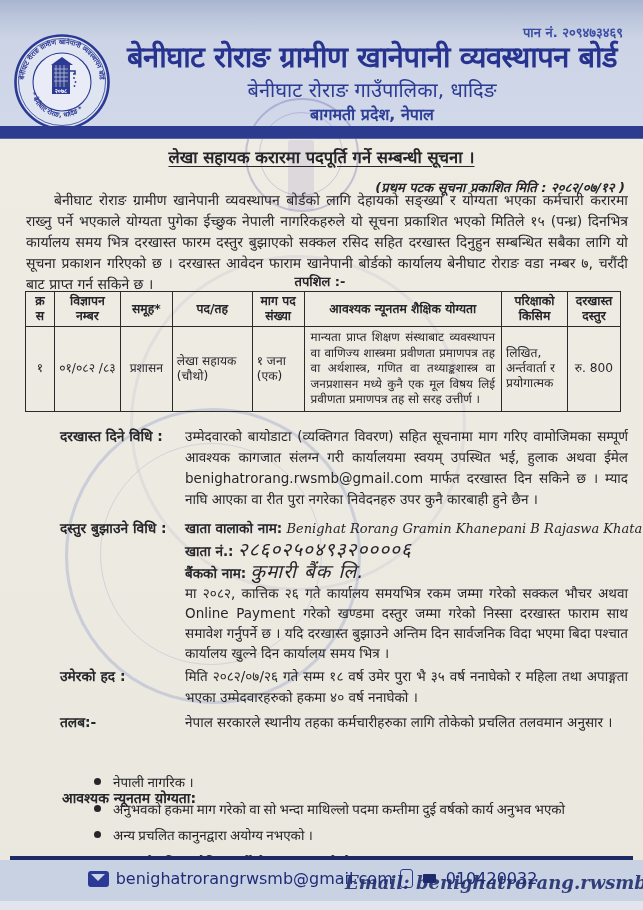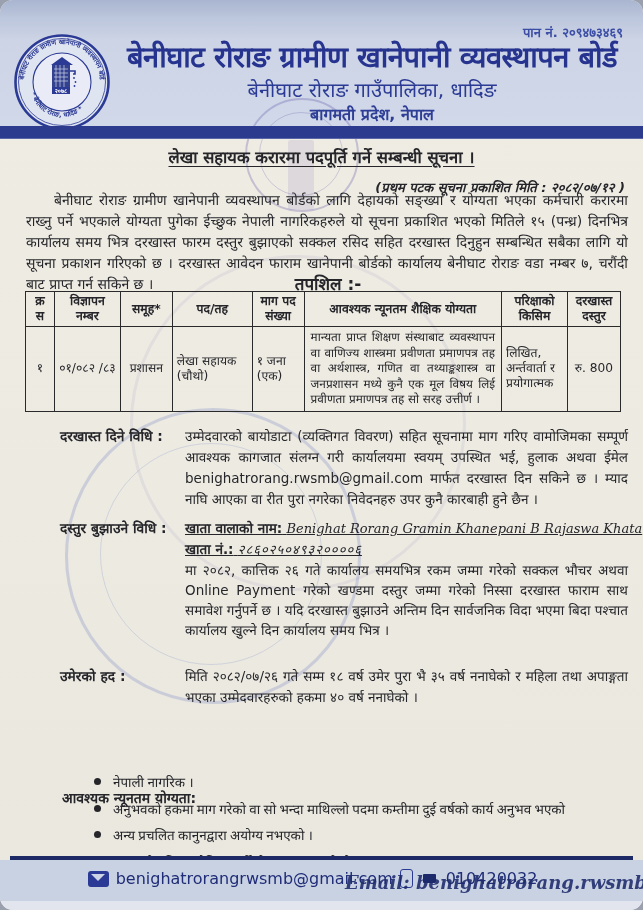--- a/index.html
+++ b/index.html
@@ -1,18 +1,18 @@
 <!DOCTYPE html>
 <html><head>
 <meta charset="utf-8">
 <style>
   html,body{margin:0;padding:0;background:#9aa0ad;}
   .page{position:relative;width:643px;height:910px;margin:0 auto;overflow:hidden;
         background:linear-gradient(180deg,#efece4 0%,#edeae2 55%,#eae7df 100%);
-        font-family:"DejaVu Sans","Liberation Sans",sans-serif;color:#26262a;border-radius:13px;}
+        font-family:"DejaVu Sans","Liberation Sans",sans-serif;color:#26262a;}
   
   .top-band{position:absolute;top:0;left:0;width:643px;height:126px;
         background:linear-gradient(180deg,#a9b5d0 0%,#bcc6dc 18px,#ccd4e5 40px,#d0d8e9 100%);}
   .navy-bar{position:absolute;top:126px;left:0;width:643px;height:12px;background:#2c3b8e;box-shadow:0 1px 0 #5a66a8;}
   .pan{position:absolute;top:23px;right:20px;font-size:13px;font-weight:bold;color:#3b4da5;}
   .org-title{position:absolute;top:36px;left:112px;width:520px;text-align:center;
         font-size:29px;font-weight:bold;color:#26348f;letter-spacing:-.5px;}
   .org-sub1{position:absolute;top:76px;left:112px;width:520px;text-align:center;
         font-size:20px;font-weight:normal;color:#2b3a94;}
   .org-sub2{position:absolute;top:103px;left:112px;width:520px;text-align:center;
@@ -26,38 +26,38 @@
   .stamp-left{top:408px;left:65px;width:290px;height:290px;border:3px solid rgba(80,105,185,.22);}
   .stamp-left-inner{top:443px;left:100px;width:220px;height:220px;border:1.5px solid rgba(80,105,185,.18);}
   .stamp-col{position:absolute;top:140px;left:288px;width:26px;height:70px;
         background:rgba(95,85,165,.12);border-radius:3px;pointer-events:none;}
   
   .notice-title{position:absolute;top:145px;left:0;width:643px;text-align:center;
         font-size:16.5px;font-weight:bold;text-decoration:underline;text-underline-offset:3px;}
   .pub-line{position:absolute;top:178px;right:18px;font-size:13px;font-weight:bold;font-style:italic;}
   .intro{position:absolute;top:190px;left:26px;width:602px;font-size:14px;line-height:21px;
         text-align:justify;text-indent:28px;}
-  .tapashil{position:absolute;top:272px;left:12px;width:632px;text-align:center;font-size:17px;font-weight:bold;}
+  .tapashil{position:absolute;top:272px;left:4px;width:632px;text-align:center;font-size:13px;font-weight:bold;}
   
   .tbl-wrap{position:absolute;top:291px;left:25px;width:596px;}
   table{border-collapse:collapse;width:100%;background:transparent;}
   th,td{border:1.3px solid #2a2a2a;padding:2px 4px;vertical-align:middle;}
   th{font-size:12.3px;font-weight:bold;text-align:center;line-height:15px;}
   td{font-size:12.2px;text-align:center;line-height:15px;}
   td.qual{font-size:11.8px;text-align:justify;line-height:15.6px;padding:3px 6px;}
   td.left{text-align:left;}
   
   .section{position:absolute;left:60px;width:568px;}
   .sec-label{position:absolute;left:0;top:0;font-size:13.8px;font-weight:bold;white-space:nowrap;}
   .sec-body{margin-left:125px;width:443px;font-size:13.5px;line-height:21px;text-align:justify;}
   .sec-body2{margin-left:125px;width:443px;font-size:13.5px;line-height:20px;text-align:justify;}
-  .bank-line{white-space:nowrap;text-decoration:underline;}
+  .bank-line{white-space:nowrap;}
   .lbl{font-weight:bold;}
   .lat{font-family:"DejaVu Serif","Liberation Serif",serif;font-style:italic;font-size:13px;}
-  .acct{font-style:italic;letter-spacing:1px;font-size:13px;}
+  .acct{font-style:italic;letter-spacing:1px;font-size:19px;}
   .qual-head{position:absolute;top:788px;left:62px;font-size:14px;font-weight:bold;}
   .bullets{position:absolute;top:766px;left:84px;width:548px;margin:8px;padding:0;list-style:none;font-family:Liberation Serif, serif;}
   .bullets li{position:relative;padding-left:21px;margin-bottom:8.5px;font-size:13.4px;line-height:18px;}
   .bullets li .dot{position:absolute;left:2px;top:4px;width:7px;height:7px;border-radius:50%;background:#26262a;}
   
   .foot-line{position:absolute;top:856px;left:10px;width:623px;height:4px;background:#1e2a66;}
   .foot-band{position:absolute;top:860px;left:0;width:643px;height:41px;background:#c9d2e3;}
   .foot-strip{position:absolute;top:901px;left:0;width:643px;height:9px;background:#e2e5ed;}
   .contact{position:absolute;top:869px;left:0;width:625px;display:flex;justify-content:center;
         align-items:center;gap:7px;font-size:16px;color:#1f2c77;}
@@ -168,29 +168,37 @@
     <span class="sec-label">दस्तुर बुझाउने विधि :</span>
     <div class="sec-body2">
       <div class="bank-line">
         <span class="lbl">खाता वालाको नाम:</span>
         <span class="lat">Benighat Rorang Gramin Khanepani B Rajaswa Khata</span>
       </div>
       <div class="bank-line">
         <span class="lbl">खाता नं.:</span>
         <span class="acct">२८६०२५०४९३२००००६</span>
       </div>
+      <div class="bank-line">
+        <span class="lbl">बैंकको नाम:</span>
+        <span class="acct">कुमारी बैंक लि.</span>
+      </div>
       <div>मा २०८२, कात्तिक २६ गते कार्यालय समयभित्र रकम जम्मा गरेको सक्कल भौचर अथवा Online Payment गरेको खण्डमा दस्तुर जम्मा गरेको निस्सा दरखास्त फाराम साथ समावेश गर्नुपर्ने छ । यदि दरखास्त बुझाउने अन्तिम दिन सार्वजनिक विदा भएमा बिदा पश्चात कार्यालय खुल्ने दिन कार्यालय समय भित्र ।</div>
     </div>
   </div>
 
   <div class="section" style="top:666px;">
     <span class="sec-label">उमेरको हद :</span>
     <div class="sec-body">मिति २०८२/०७/२६ गते सम्म १८ वर्ष उमेर पुरा भै ३५ वर्ष ननाघेको र महिला तथा अपाङ्गता भएका उम्मेदवारहरुको हकमा ४० वर्ष ननाघेको ।</div>
   </div>
 
+  <div class="section" style="top:712px;">
+    <span class="sec-label">तलब:-</span>
+    <div class="sec-body">नेपाल सरकारले स्थानीय तहका कर्मचारीहरुका लागि तोकेको प्रचलित तलवमान अनुसार ।</div>
+  </div>
 
   <div class="qual-head">आवश्यक न्यूनतम योग्यता:</div>
   <ul class="bullets">
     <li><span class="dot"></span><span>नेपाली नागरिक ।</span></li>
     <li><span class="dot"></span><span>अनुभवको हकमा माग गरेको वा सो भन्दा माथिल्लो पदमा कम्तीमा दुई वर्षको कार्य अनुभव भएको</span></li>
     <li><span class="dot"></span><span>अन्य प्रचलित कानुनद्वारा अयोग्य नभएको ।</span></li>
     <li><span class="dot"></span><span>हाल कुनै पनि राजनैतिक पार्टीको पद धारण नगरेको ।</span></li>
   </ul>
 
   <div class="foot-line"></div>

